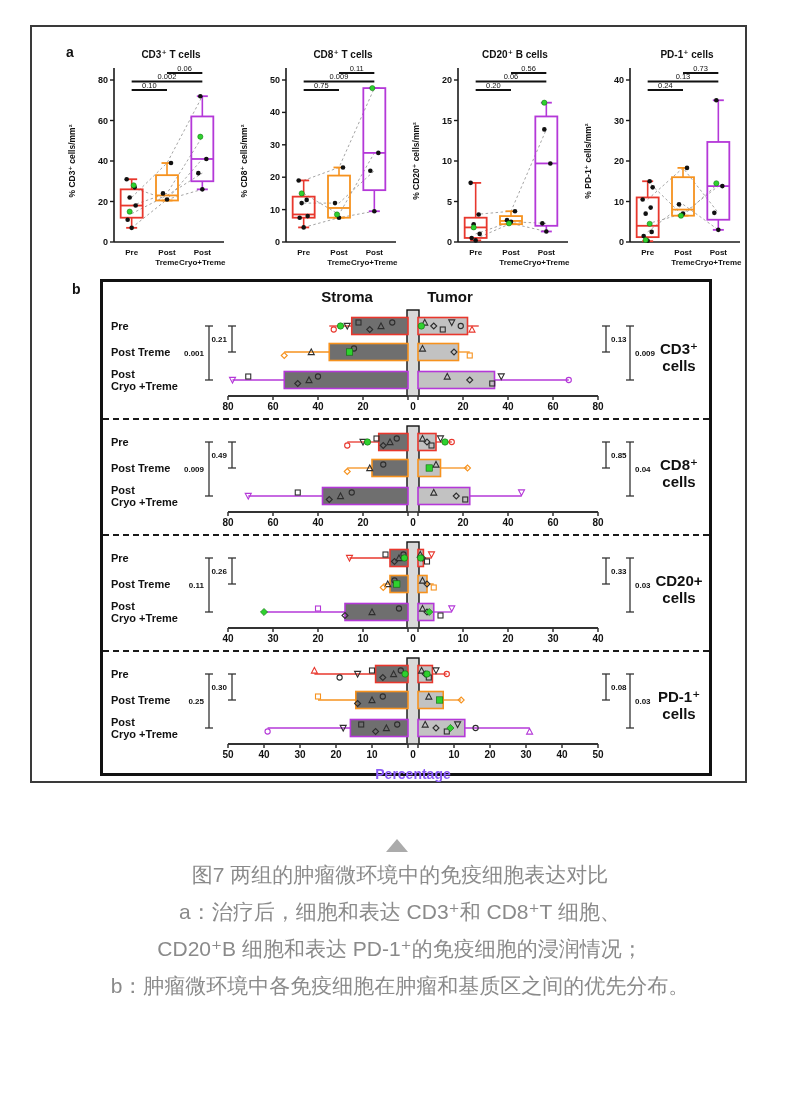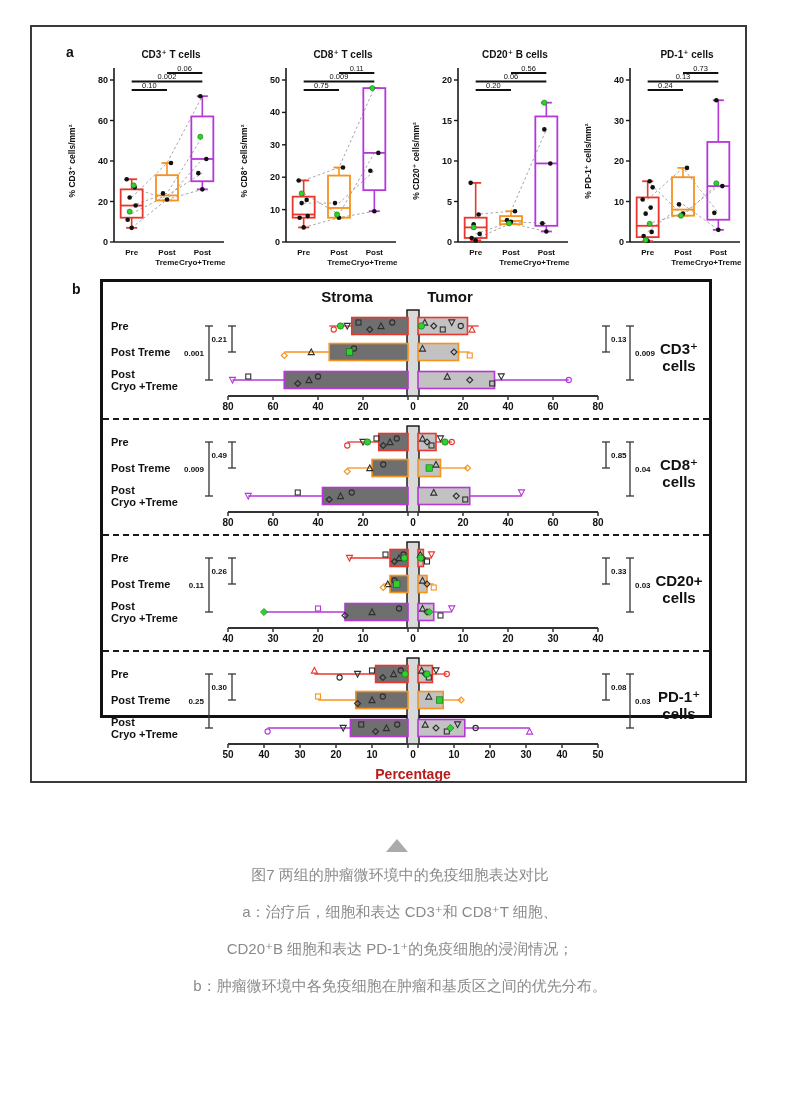--- a/index.html
+++ b/index.html
@@ -5,36 +5,36 @@
   html,body{margin:0;padding:0;background:#fff;width:800px;height:1116px;overflow:hidden;
     font-family:"Liberation Sans","DejaVu Sans",sans-serif;}
   #page{position:relative;width:800px;height:1116px;background:#fff;}
   .figure-box{position:absolute;left:30px;top:25px;width:717px;height:758px;
     border:2px solid #3a3a3a;background:#fff;box-sizing:border-box;}
   .panel-label{position:absolute;font-weight:bold;font-size:14px;color:#111;}
   #lab-a{left:66px;top:44px;}
   #lab-b{left:72px;top:281px;}
   .panel-a-row{position:absolute;left:58px;top:42px;width:690px;height:230px;display:flex;}
   .panel-a-row svg{display:block;}
-  .panelb-box{position:absolute;left:100px;top:279px;width:612px;height:439px;
+  .panelb-box{position:absolute;left:100px;top:279px;width:612px;height:497px;
     border:3px solid #111;box-sizing:border-box;background:#fff;}
   .pb-header{position:relative;height:24px;}
   .pb-header span{position:absolute;top:6px;transform:translateX(-50%);
     font-weight:bold;font-size:15px;color:#111;}
   .pb-stroma{left:244px;}
   .pb-tumor{left:347px;text-align:center;}
   .dash-sep{border-top:2px dashed #1a1a1a;margin:2px 0;}
   .pb-footer{position:relative;height:24px;}
   .pb-footer span{position:absolute;left:310px;top:2px;transform:translateX(-50%);
-    font-weight:bold;font-size:14px;color:#b91c1c;}
+    font-weight:bold;font-size:14px;color:#8b5cf6;}
   .collapse-tri{position:absolute;left:386px;top:839px;width:0;height:0;
     border-left:11px solid transparent;border-right:11px solid transparent;
     border-bottom:13px solid #ababab;cursor:pointer;}
   .caption{position:absolute;left:0;top:856px;width:800px;text-align:center;
-    color:#8a8a8a;font-size:15px;line-height:37px;font-weight:400;}
+    color:#8a8a8a;font-size:21px;line-height:37px;font-weight:400;}
 </style>
 </head>
 <body>
 
 <div id="page">
 
   <div class="figure-box"></div>
 
   <div class="panel-label" id="lab-a">a</div>
 

